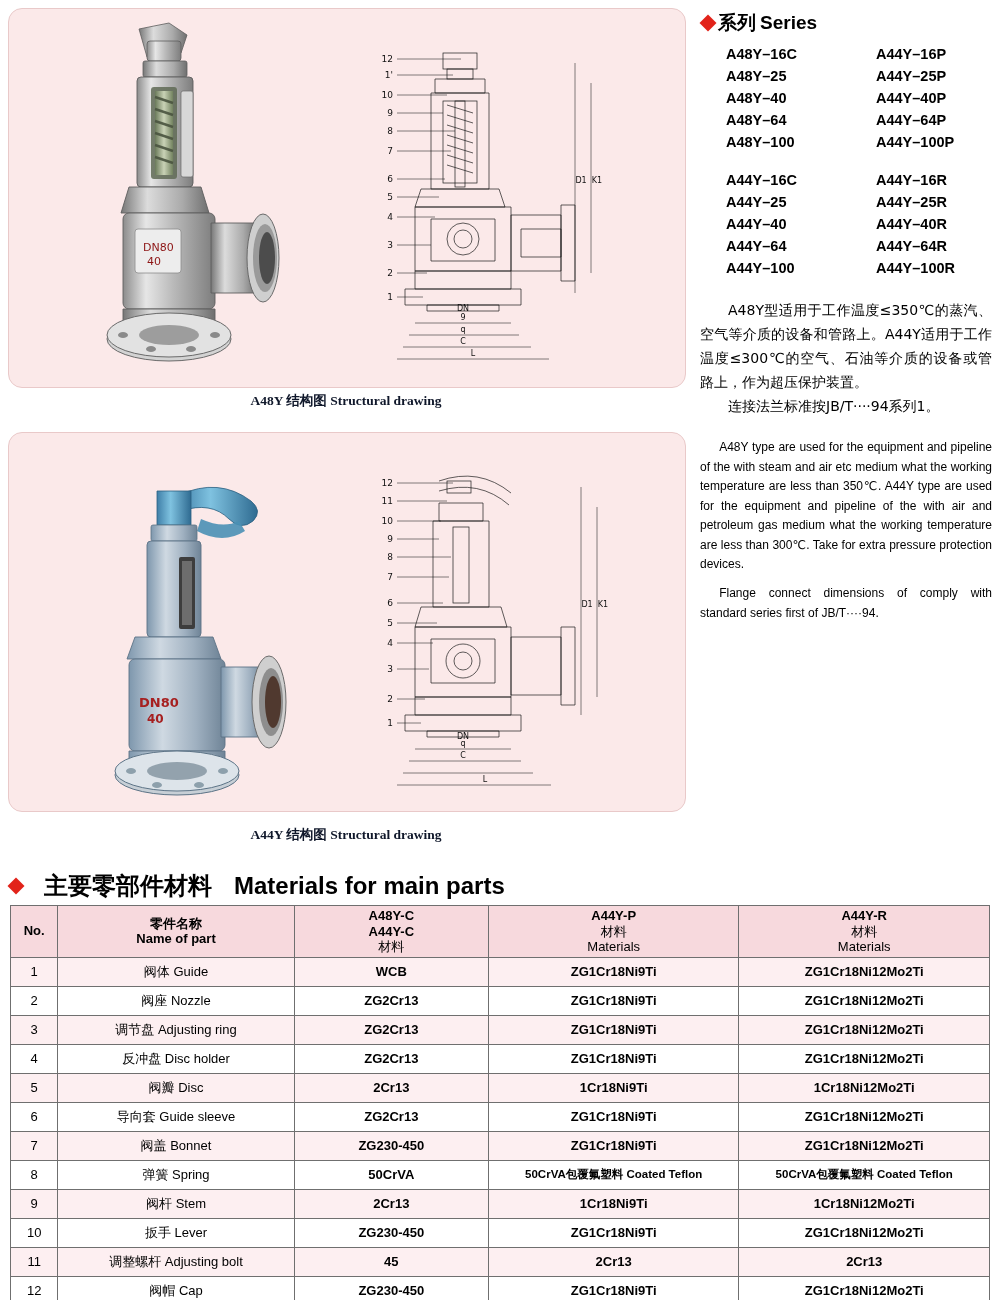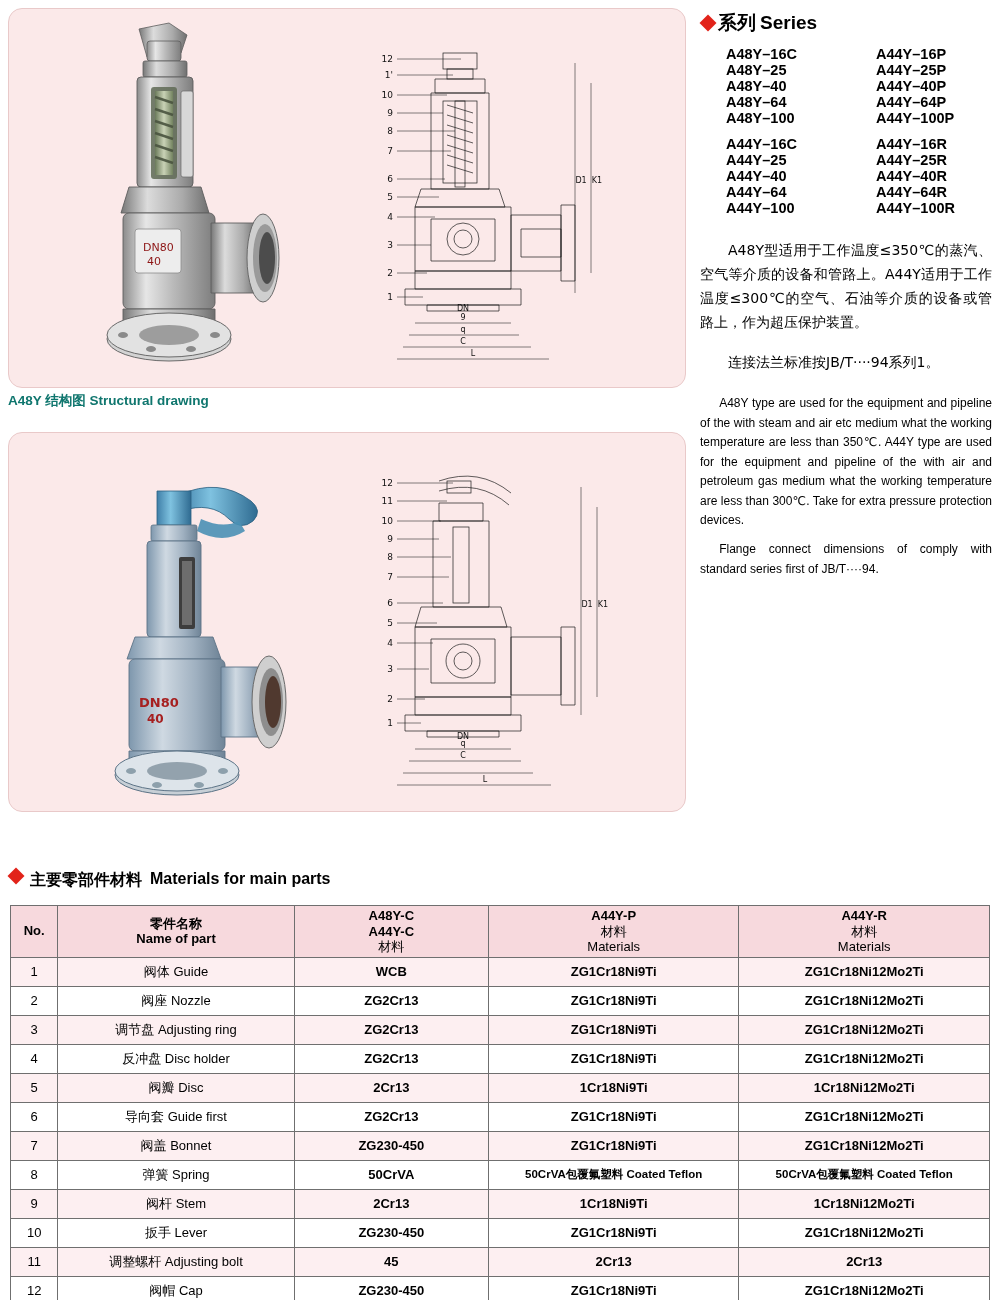--- a/index.html
+++ b/index.html
@@ -19,23 +19,25 @@
     background:#fbe9e9;
     border:1px solid #e9c9c9;
     border-radius:14px;
   }
   #fig1{left:8px;top:8px;width:676px;height:378px;}
   #fig2{left:8px;top:432px;width:676px;height:378px;}
 
   .fig-caption{
     position:absolute;
     width:676px;
+    text-align:center;
     font-size:13.5px;
     font-weight:bold;
-    color:#0f766e;
+    color:#0f172a;
+    font-family:Liberation Serif, serif;
   }
   #cap1{left:8px;top:392px;}
   #cap2{left:8px;top:826px;}
 
   
   .photo{position:absolute;}
   .photo svg{display:block;}
   .drawing{position:absolute;}
   .drawing svg{display:block;}
 
@@ -46,20 +48,21 @@
     font-size:19px;font-weight:bold;
     margin:0 0 10px 2px;
   }
   .diamond{
     width:12px;height:12px;background:#e2231a;
     transform:rotate(45deg);display:inline-block;
     flex:0 0 auto;
   }
   .series-grid{
     display:grid;grid-template-columns:150px 142px;
+    row-gap:6px;
     font-size:14.5px;font-weight:bold;
     padding-left:26px;
     margin-top:6px;
   }
   .series-grid .sp{height:10px;}
   .cn-para{
     font-size:14px;line-height:1.72;
     margin:22px 0 0 0;
     text-align:justify;
     font-family:"DejaVu Sans","Liberation Sans",sans-serif;
@@ -69,22 +72,22 @@
     font-size:12px;line-height:1.62;
     margin:20px 0 0 0;
     text-align:justify;
   }
   .en-para + .en-para{margin-top:10px;}
   .en-para .indent{display:inline-block;width:1.6em;}
 
   
   .mat-head{
     position:absolute;left:10px;top:870px;
-    display:flex;gap:8px;
-    font-size:16px;font-weight:bold;
+    display:flex;align-items:center;gap:22px;
+    font-size:24px;font-weight:bold;
   }
   table.mat{
     position:absolute;left:10px;top:905px;
     width:980px;
     border-collapse:collapse;
     font-size:13px;
   }
   table.mat th,table.mat td{
     border:1px solid #6f6f6f;
     text-align:center;
@@ -380,20 +383,21 @@
             <text x="128" y="299">q</text>
           <text x="128" y="311">C</text>
             <text x="150" y="335">L</text>
           <text x="252" y="160">D1</text>
             <text x="268" y="160">K1</text>
         </g>
       </svg>
     </div>
   </div>
 
+  <div class="fig-caption" id="cap2">A44Y 结构图  Structural drawing</div>
 
   <div class="right-col">
     <div class="series-head">
       <span class="diamond"></span>
       <span>系列</span>
       <span>Series</span>
     </div>
 
     <div class="series-grid">
       <span>A48Y–16C</span>
@@ -414,21 +418,21 @@
       <span>A44Y–25R</span>
       <span>A44Y–40</span>
       <span>A44Y–40R</span>
       <span>A44Y–64</span>
       <span>A44Y–64R</span>
       <span>A44Y–100</span>
       <span>A44Y–100R</span>
     </div>
 
     <p class="cn-para"><span class="indent"></span><span>A48Y型适用于工作温度≤350℃的蒸汽、空气等介质的设备和管路上。A44Y适用于工作温度≤300℃的空气、石油等介质的设备或管路上，作为超压保护装置。</span></p>
-    <p class="cn-para" style="margin-top:16px"><span class="indent"></span><span>连接法兰标准按JB/T····94系列1。</span></p>
+    <p class="cn-para" style="margin-top:0"><span class="indent"></span><span>连接法兰标准按JB/T····94系列1。</span></p>
 
     <p class="en-para"><span class="indent"></span><span>A48Y type are used for the equipment and pipeline of the with steam and air etc medium what the working temperature are less than 350℃. A44Y type are used for the equipment and pipeline of the with air and petroleum gas medium what the working temperature are less than 300℃. Take for extra pressure protection devices.</span></p>
     <p class="en-para"><span class="indent"></span><span>Flange connect dimensions of comply with standard series first of JB/T····94.</span></p>
   </div>
 
   <div class="mat-head">
     <span class="diamond"></span>
     <span>主要零部件材料</span>
     <span>Materials for main parts</span>
   </div>
@@ -489,21 +493,21 @@
       </tr>
       <tr>
         <td class="no">5</td>
         <td class="name">阀瓣  Disc</td>
         <td class="c1">2Cr13</td>
         <td class="c2">1Cr18Ni9Ti</td>
         <td class="c3">1Cr18Ni12Mo2Ti</td>
       </tr>
       <tr>
         <td class="no">6</td>
-        <td class="name">导向套  Guide first</td>
+        <td class="name">导向套  Guide sleeve</td>
         <td class="c1">ZG2Cr13</td>
         <td class="c2">ZG1Cr18Ni9Ti</td>
         <td class="c3">ZG1Cr18Ni12Mo2Ti</td>
       </tr>
       <tr>
         <td class="no">7</td>
         <td class="name">阀盖  Bonnet</td>
         <td class="c1">ZG230-450</td>
         <td class="c2">ZG1Cr18Ni9Ti</td>
         <td class="c3">ZG1Cr18Ni12Mo2Ti</td>

